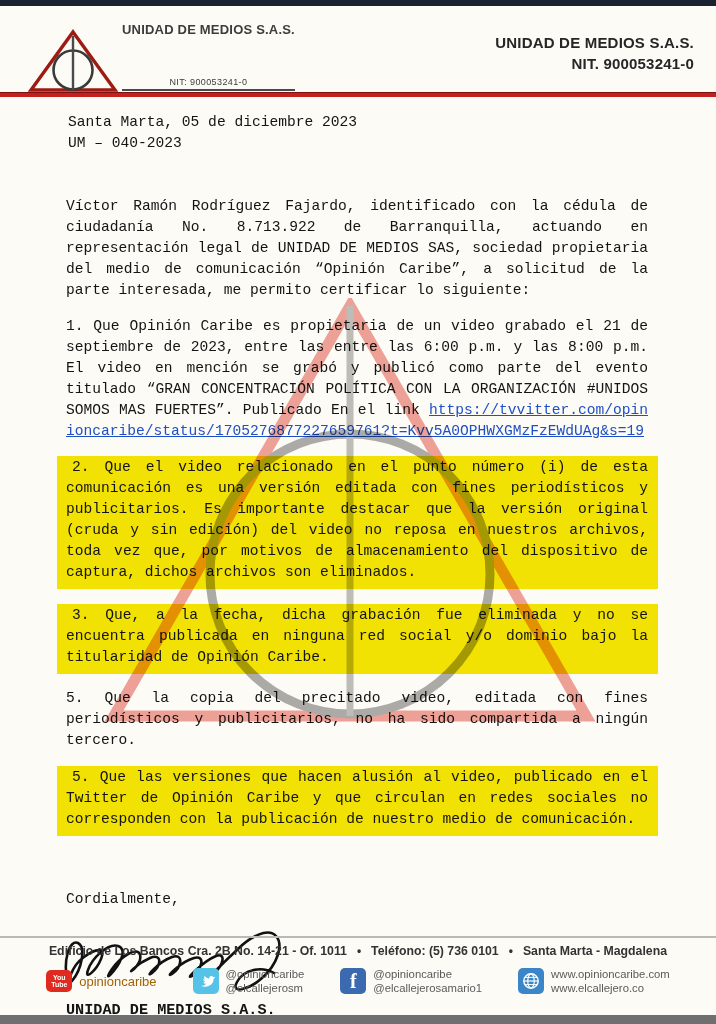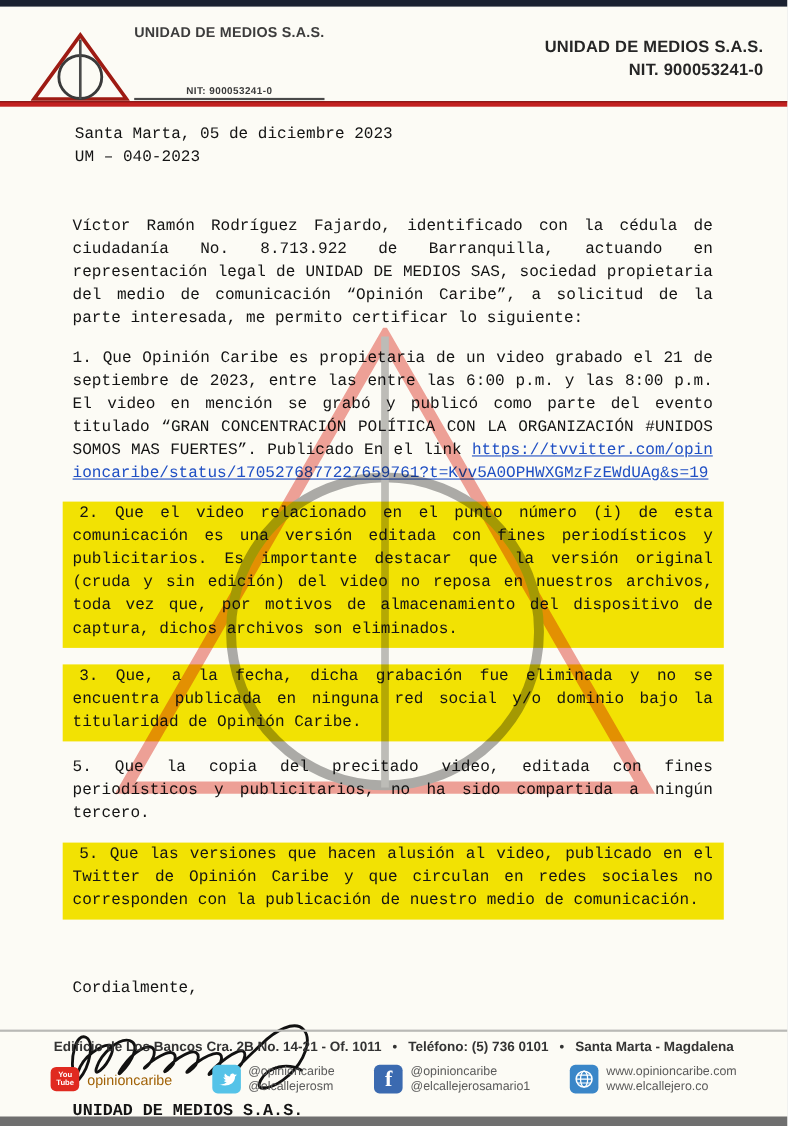--- a/index.html
+++ b/index.html
@@ -11,21 +11,21 @@
   .topbar{position:absolute;top:0;left:0;width:716px;height:6px;background:var(--topbar,#1a2130);}
   .bottombar{position:absolute;bottom:0;left:0;width:716px;height:9px;background:var(--footerbar,#6f6f6f);}
 
   
   .header{position:absolute;top:14px;left:0;width:716px;height:78px;}
   .logo-wrap{position:absolute;left:28px;top:8px;display:flex;align-items:flex-end;}
   .logo-mark{width:90px;height:64px;}
   .logo-textblock{margin-left:4px;margin-bottom:2px;border-bottom:2px solid #4a4a4a;padding-bottom:2px;
     font-family:"Liberation Sans",sans-serif;color:#3c3c3c;text-align:center;}
   .logo-name{font-size:13px;font-weight:bold;letter-spacing:.2px;white-space:nowrap;}
-  .logo-nit{font-size:9px;font-weight:bold;letter-spacing:.4px;margin-top:40px;}
+  .logo-nit{font-size:9px;font-weight:normal;letter-spacing:.4px;margin-top:40px;}
   .header-right{position:absolute;right:22px;top:18px;text-align:right;
     font-family:"Liberation Sans",sans-serif;font-weight:bold;color:#262626;
     font-size:15px;line-height:1.4;letter-spacing:.2px;}
   .red-rule{position:absolute;top:92px;left:0;width:716px;height:4px;
     background:var(--accent,#c22120);border-top:1px solid #7e100f;}
 
   
   .letter{position:absolute;left:66px;top:112px;width:582px;font-size:14.6px;line-height:21px;font-family:Liberation Mono, monospace;}
   .dateblock{margin:0 0 0 2px;}
   .intro{margin-top:42px;text-align:justify;}

